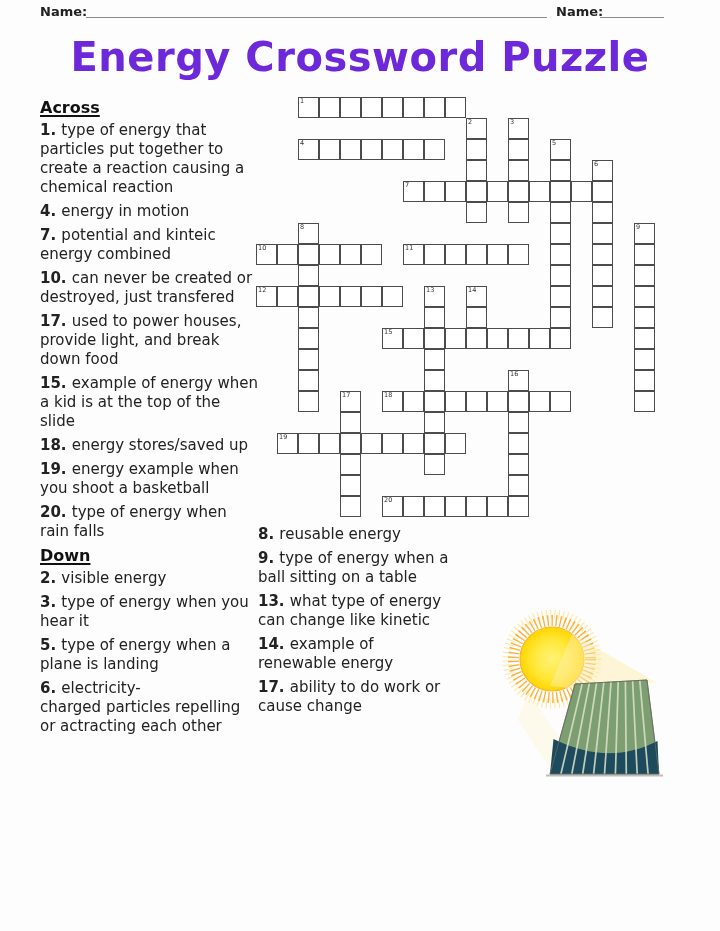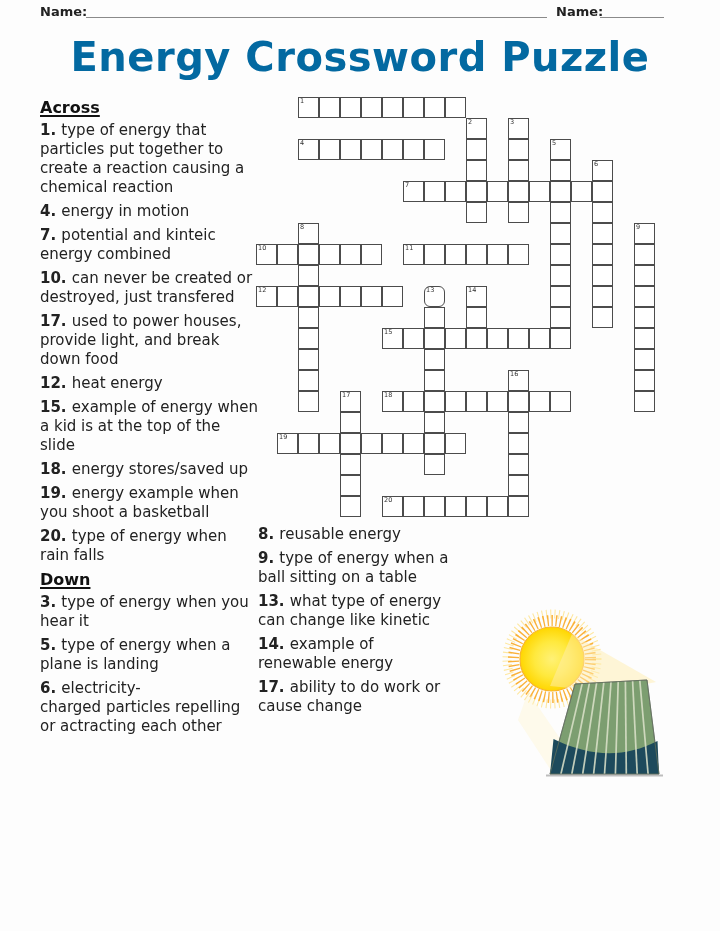--- a/index.html
+++ b/index.html
@@ -11,21 +11,21 @@
   
   .hdr-label{position:absolute;font-size:13px;font-weight:bold;color:#222;top:4px;}
   #name-label{left:40px;}
   #date-label{left:556px;}
   .hdr-line{position:absolute;top:1px;height:16px;border-bottom:1.5px solid #8a8a8a;}
   #name-line{left:86px;width:461px;}
   #date-line{left:600px;width:64px;}
   
   #title{
     position:absolute;top:34px;left:0;width:720px;text-align:center;
-    font-size:40px;font-weight:600;letter-spacing:0.5px;color:#0369a1;
+    font-size:40px;font-weight:600;letter-spacing:0.5px;color:#6d28d9;
   }
   
   .clue-col{position:absolute;font-size:15px;line-height:19px;color:#222;}
   #left-col{left:40px;top:98px;width:219px;}
   #right-col{left:258px;top:525px;width:198px;}
   .sec-head{
     font-size:16px;font-weight:bold;color:#111;
     text-decoration:underline;text-decoration-thickness:2px;text-underline-offset:2px;
     margin:0 0 4px 0;
   }
@@ -156,21 +156,21 @@
     <div class="cell" style="left: 231px; top: 147px;"></div>
     <div class="cell" style="left: 252px; top: 147px;"></div>
     <div class="cell" style="left: 0px; top: 189px;">
       <span class="cellnum">12</span>
     </div>
     <div class="cell" style="left: 21px; top: 189px;"></div>
     <div class="cell" style="left: 63px; top: 189px;"></div>
     <div class="cell" style="left: 84px; top: 189px;"></div>
     <div class="cell" style="left: 105px; top: 189px;"></div>
     <div class="cell" style="left: 126px; top: 189px;"></div>
-    <div class="cell" style="left: 168px; top: 189px; border-radius: 6px;">
+    <div class="cell" style="left: 168px; top: 189px;">
       <span class="cellnum">13</span>
     </div>
     <div class="cell" style="left: 168px; top: 210px;"></div>
     <div class="cell" style="left: 168px; top: 231px;"></div>
     <div class="cell" style="left: 168px; top: 252px;"></div>
     <div class="cell" style="left: 168px; top: 273px;"></div>
     <div class="cell" style="left: 168px; top: 294px;"></div>
     <div class="cell" style="left: 168px; top: 315px;"></div>
     <div class="cell" style="left: 168px; top: 336px;"></div>
     <div class="cell" style="left: 168px; top: 357px;"></div>
@@ -232,26 +232,26 @@
     <div class="cell" style="left: 231px; top: 399px;"></div>
   </div>
 
 <div class="clue-col" id="left-col">
     <div class="sec-head">Across</div>
     <div class="clue"><b>1. </b>type of energy that particles put together to create a reaction causing a chemical reaction</div>
     <div class="clue"><b>4. </b>energy in motion</div>
     <div class="clue"><b>7. </b>potential and kinteic energy combined</div>
     <div class="clue"><b>10. </b>can never be created or destroyed, just transfered</div>
     <div class="clue"><b>17. </b>used to power houses, provide light, and break down food</div>
-    <div class="clue"><b>12. </b>heat energy</div>
     <div class="clue"><b>15. </b>example of energy when a kid is at the top of the slide</div>
     <div class="clue"><b>18. </b>energy stores/saved up</div>
     <div class="clue"><b>19. </b>energy example when you shoot a basketball</div>
     <div class="clue"><b>20. </b>type of energy when rain falls</div>
     <div class="sec-head">Down</div>
+    <div class="clue"><b>2. </b>visible energy</div>
     <div class="clue"><b>3. </b>type of energy when you hear it</div>
     <div class="clue"><b>5. </b>type of energy when a plane is landing</div>
     <div class="clue"><b>6. </b>electricity-
 charged particles repelling or actracting each other</div>
   </div>
 <div class="clue-col" id="right-col">
     <div class="clue"><b>8. </b>reusable energy</div>
     <div class="clue"><b>9. </b>type of energy when a ball sitting on a table</div>
     <div class="clue"><b>13. </b>what type of energy can change like kinetic</div>
     <div class="clue"><b>14. </b>example of renewable energy</div>

